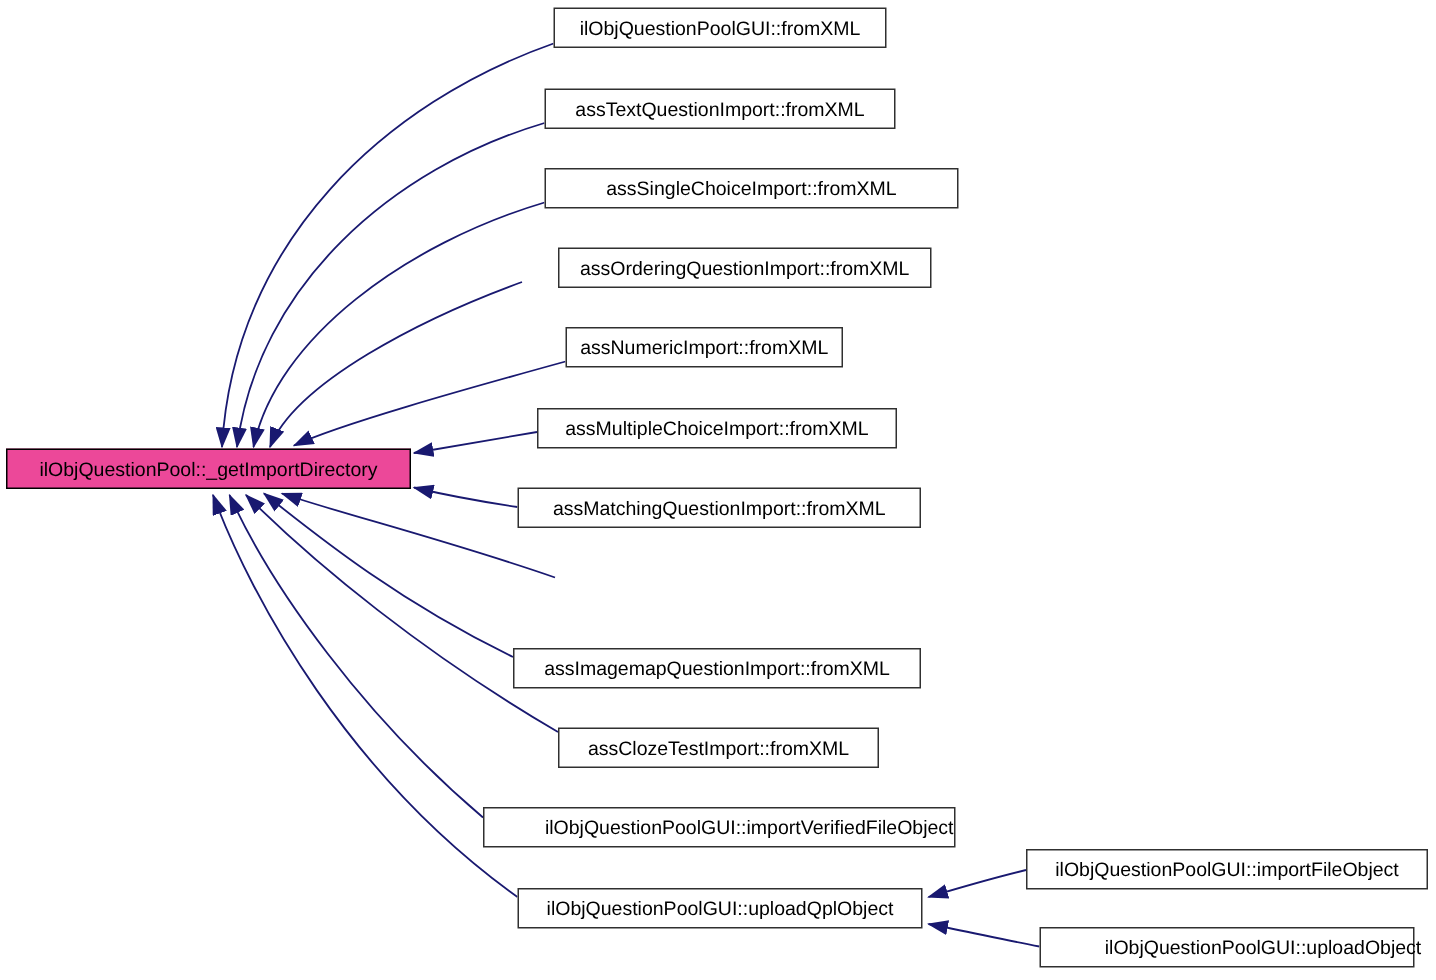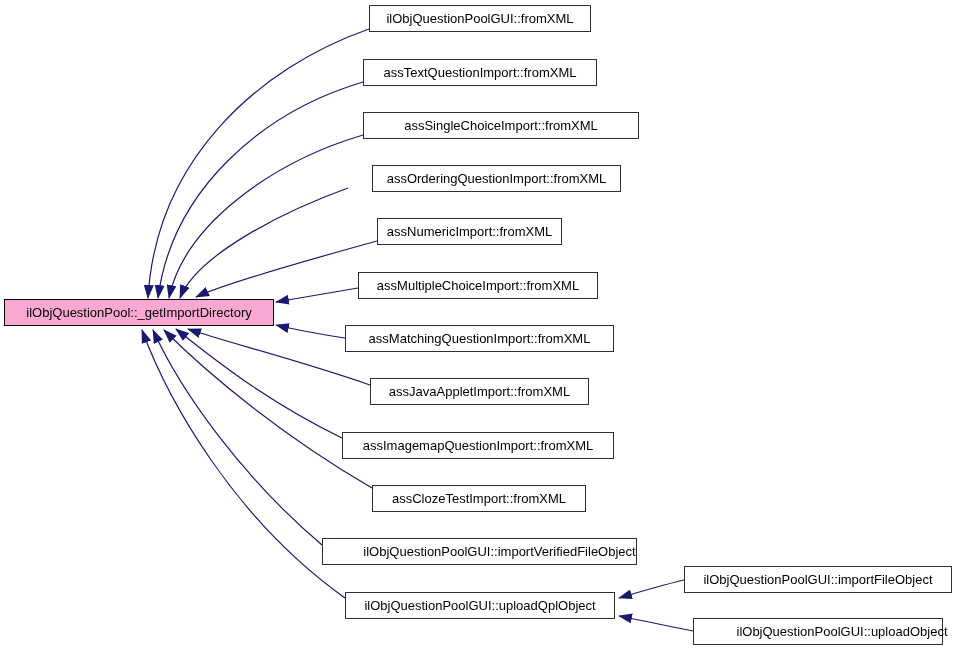--- a/index.html
+++ b/index.html
@@ -30,21 +30,21 @@
     border: 1px solid #303030;
     display: flex;
     align-items: center;
     justify-content: center;
     font-size: 13px;
     color: #000000;
     white-space: nowrap;
     cursor: pointer;
   }
   .node.center {
-    background: #f9a8d4;
+    background: #ec4899;
     border: 1px solid #000000;
   }
   .edge {
     fill: none;
     stroke: #191970;
     stroke-width: 1.2;
   }
 </style>
 </head>
 <body>
@@ -82,21 +82,20 @@
   <div class="node" style="left:363px; top:112px; width:276px;">assSingleChoiceImport::fromXML</div>
 
   <div class="node" style="left:348px; top:165px; width:249px;margin-left:24px;">assOrderingQuestionImport::fromXML</div>
 
   <div class="node" style="left:377px; top:218px; width:185px;">assNumericImport::fromXML</div>
 
   <div class="node" style="left:358px; top:272px; width:240px;text-align:center;">assMultipleChoiceImport::fromXML</div>
 
   <div class="node" style="left:345px; top:325px; width:269px;">assMatchingQuestionImport::fromXML</div>
 
-  <div class="node" style="left:370px; top:378px; width:219px;">assJavaAppletImport::fromXML</div>
 
   <div class="node" style="left:342px; top:432px; width:272px;">assImagemapQuestionImport::fromXML</div>
 
   <div class="node" style="left:372px; top:485px; width:214px;">assClozeTestImport::fromXML</div>
 
   <div class="node" style="left:322px; top:538px; width:315px;padding-left:40px;">ilObjQuestionPoolGUI::importVerifiedFileObject</div>
 
   <div class="node" style="left:345px; top:592px; width:270px;">ilObjQuestionPoolGUI::uploadQplObject</div>
 
   <div class="node" style="left:684px; top:566px; width:268px;">ilObjQuestionPoolGUI::importFileObject</div>

